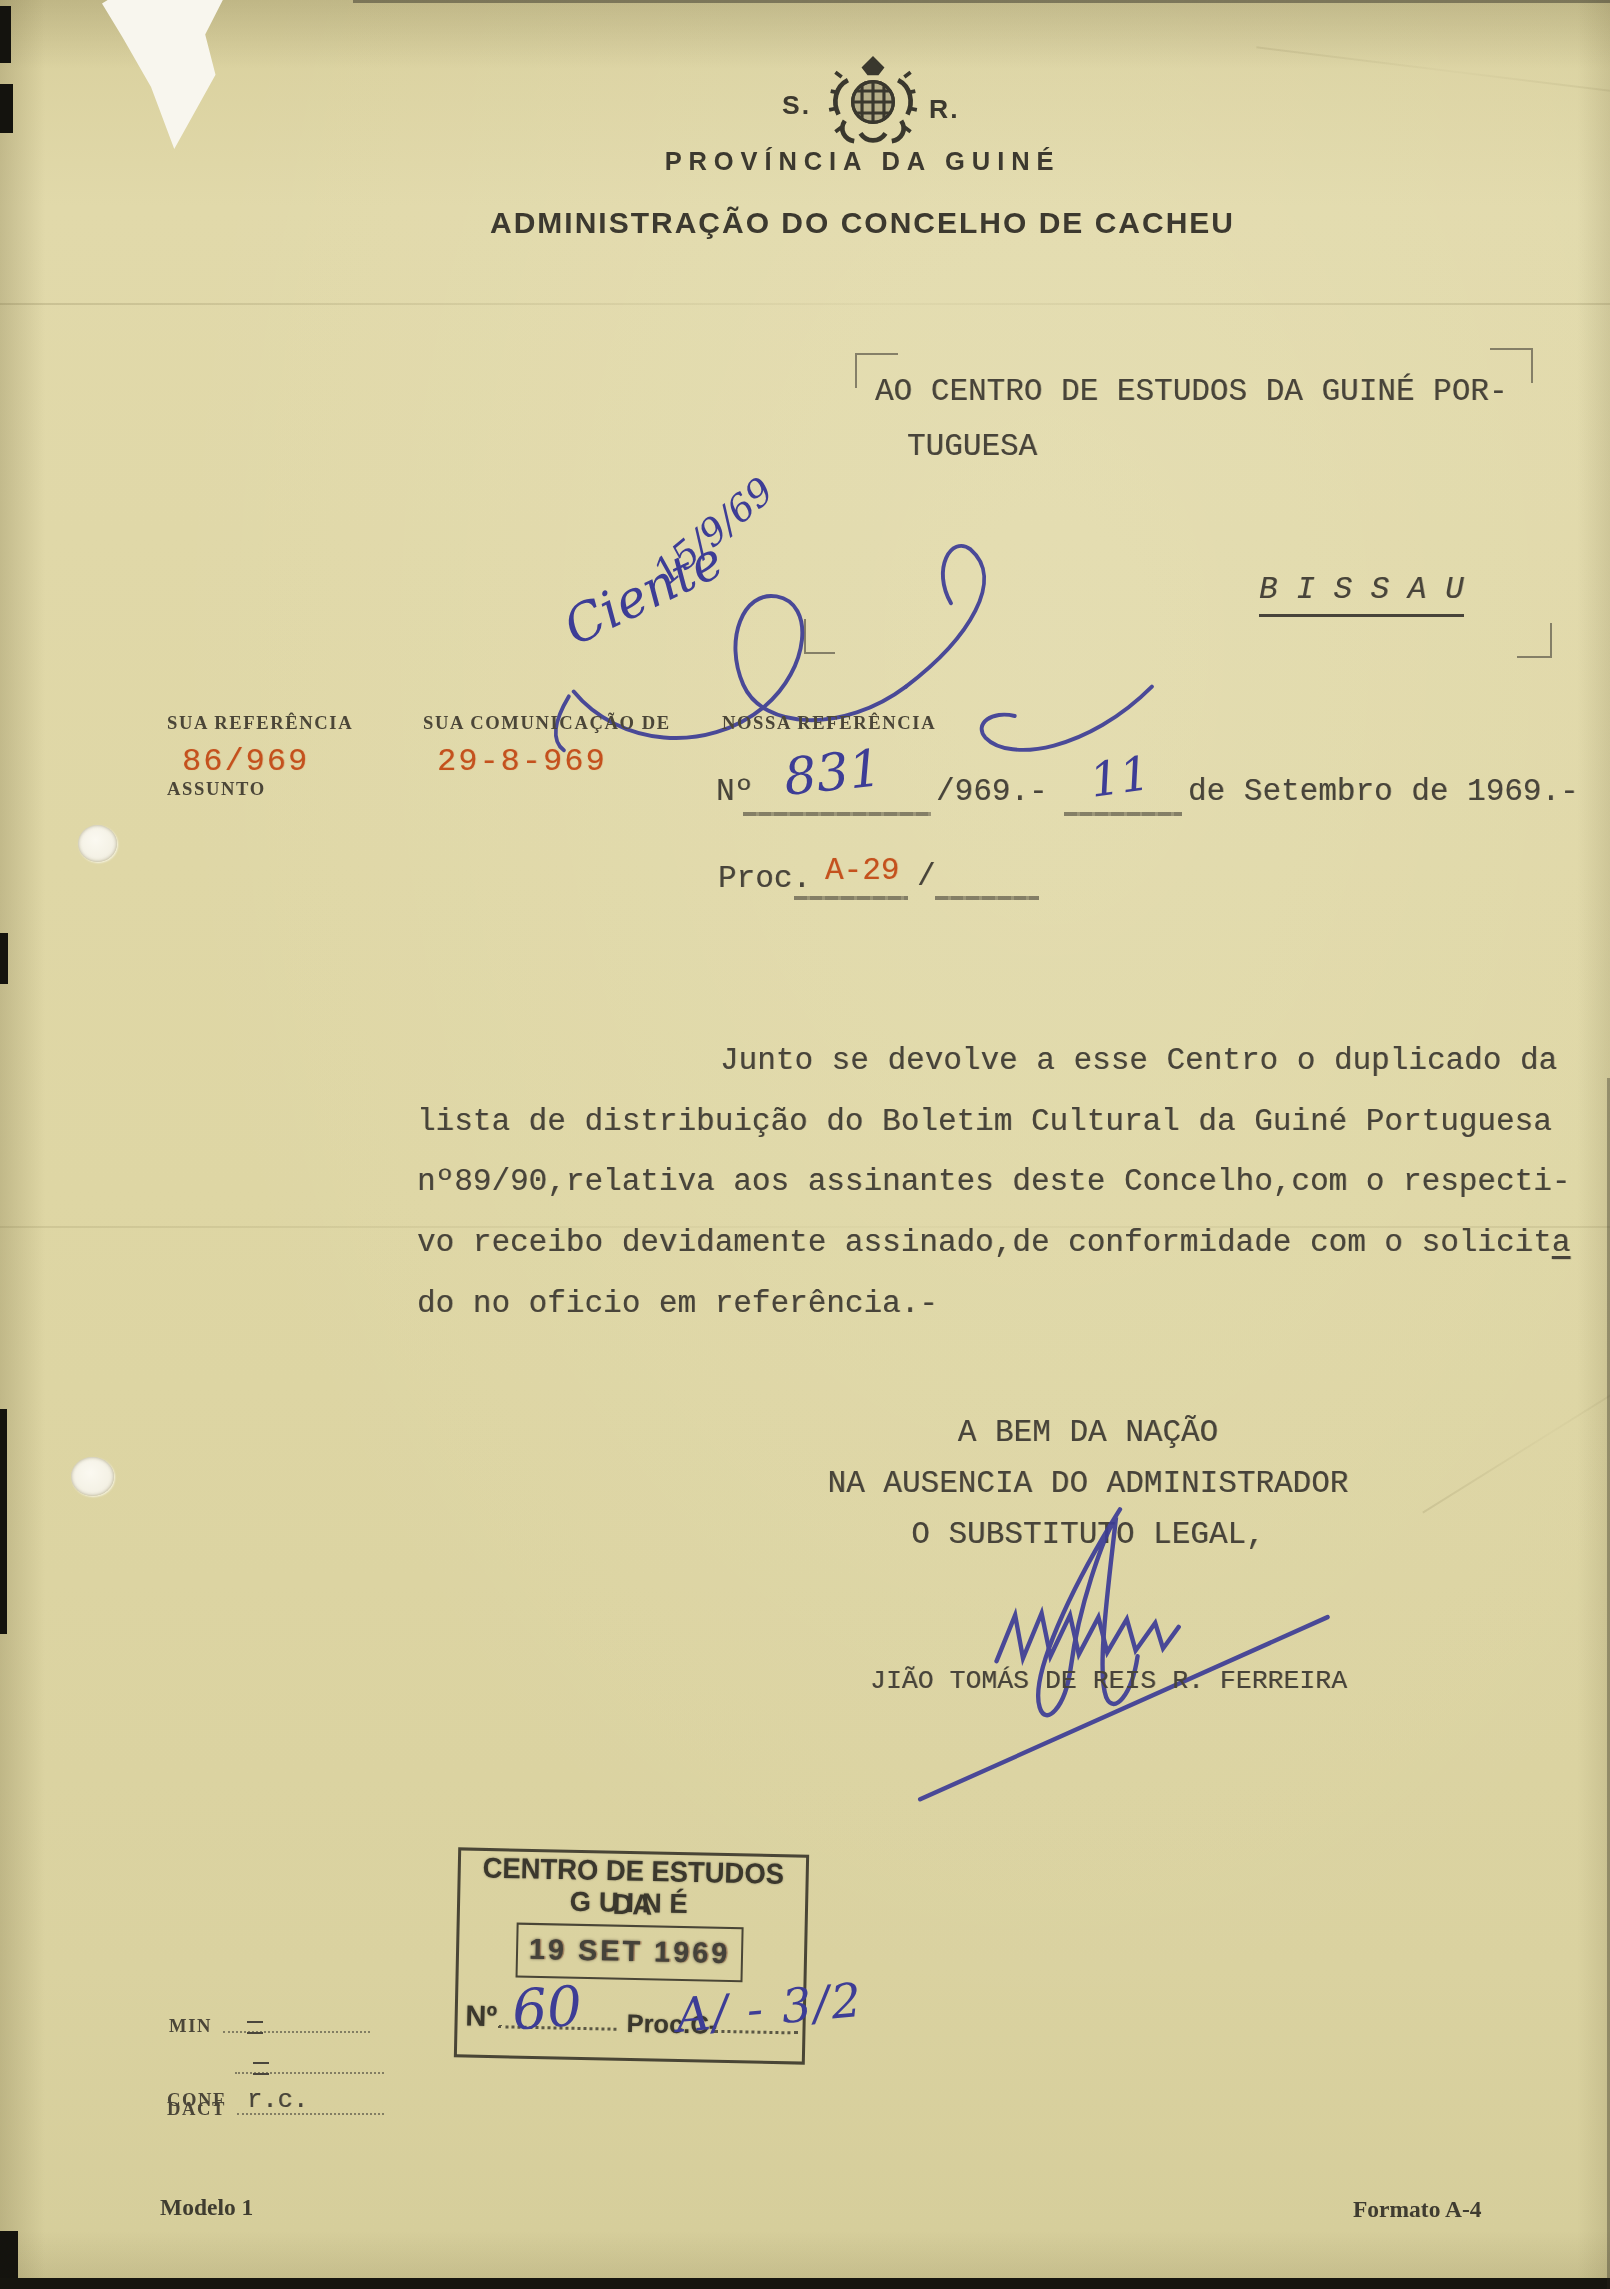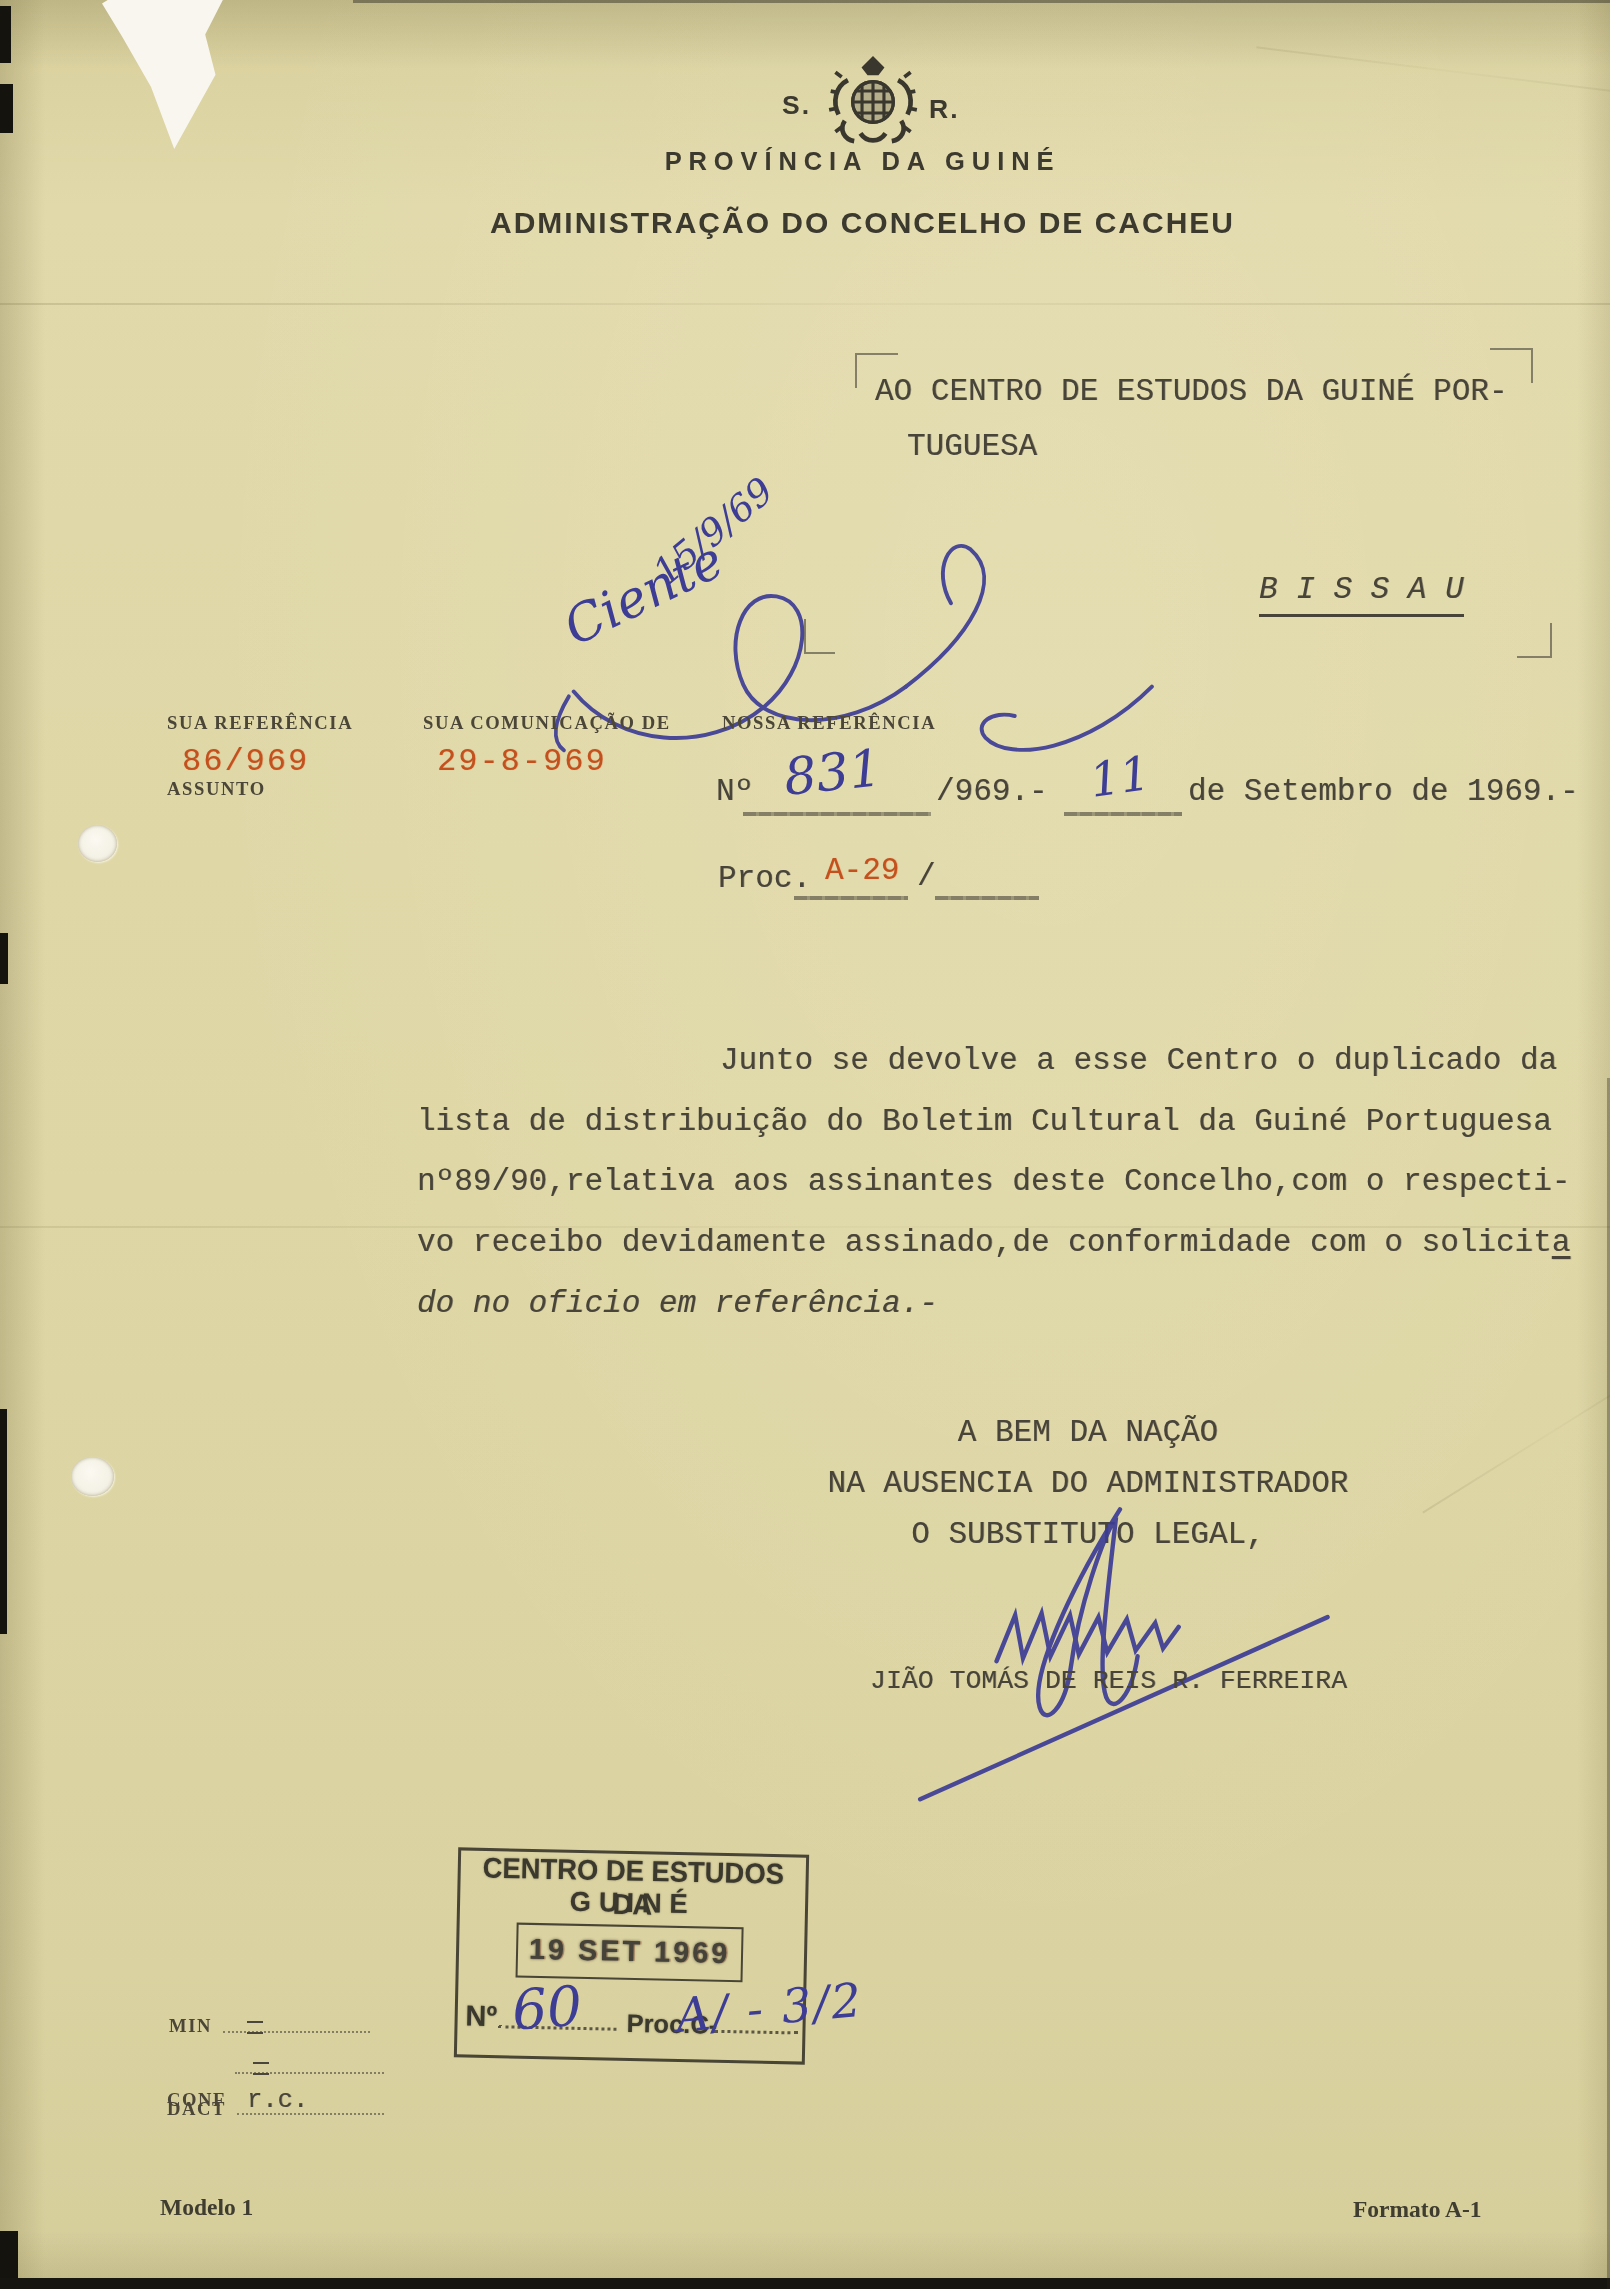--- a/index.html
+++ b/index.html
@@ -130,21 +130,21 @@
   <div class="abs tw" style="left:718px;top:861px;">Proc.</div>
   <div class="abs blankline" style="left:794px;top:896px;width:114px;"></div>
   <div class="abs tw red" style="left:825px;top:853px;">A-29</div>
   <div class="abs tw" style="left:917px;top:859px;">/</div>
   <div class="abs blankline" style="left:935px;top:896px;width:104px;"></div>
 
   <div class="abs tw" style="left:720px;top:1043px;">Junto se devolve a esse Centro o duplicado da</div>
   <div class="abs tw" style="left:417px;top:1104px;">lista de distribuição do Boletim Cultural da Guiné Portuguesa</div>
   <div class="abs tw" style="left:417px;top:1164px;">nº89/90,relativa aos assinantes deste Concelho,com o respecti-</div>
   <div class="abs tw" style="left:417px;top:1225px;"><span>vo receibo devidamente assinado,de conformidade com o solicit</span><span class="u">a</span></div>
-  <div class="abs tw" style="left:417px;top:1286px;font-style:italic;">do no oficio em referência.-</div>
+  <div class="abs tw" style="left:417px;top:1286px;">do no oficio em referência.-</div>
 
   <div class="abs tw" style="left:0;top:1415px;width:2176px;text-align:center;">A BEM DA NAÇÃO</div>
   <div class="abs tw" style="left:0;top:1466px;width:2176px;text-align:center;">NA AUSENCIA DO ADMINISTRADOR</div>
   <div class="abs tw" style="left:0;top:1517px;width:2176px;text-align:center;">O SUBSTITUTO LEGAL,</div>
 
   <svg class="abs" viewBox="0 0 520 340" style="left:863px;top:1480px;width:510px;height:333px;">
     <g stroke="#3d3d96" fill="none" stroke-width="4.5" stroke-linecap="round" opacity=".92">
       <path d="M262 30 C212 110 170 200 180 232 C186 252 206 234 212 190 C220 130 244 60 258 38 C250 110 238 196 248 222 C256 240 274 220 280 180"></path>
       <path d="M136 185 L155 138 L163 182 L182 136 L191 180 L211 138 L220 178 L240 140 L249 176 L269 142 L278 174 L298 146 L306 172 L322 150"></path>
       <path d="M58 326 L474 140"></path>
@@ -171,16 +171,16 @@
   <div class="abs" style="left:223px;top:2031px;width:147px;border-bottom:2.9px dotted #4a463c99;"></div>
   <div class="abs" style="left:247px;top:2021px;width:15.7px;height:8.8px;border-top:2.9px solid #4a463c;border-bottom:2.9px solid #4a463c;"></div>
   <div class="abs lbl" style="left:167px;top:2056px;margin-top:33px;">CONF</div>
   <div class="abs" style="left:235px;top:2072px;width:149px;border-bottom:2.9px dotted #4a463c99;"></div>
   <div class="abs" style="left:253px;top:2062px;width:15.7px;height:8.8px;border-top:2.9px solid #4a463c;border-bottom:2.9px solid #4a463c;"></div>
   <div class="abs lbl" style="left:167px;top:2098px;">DACT</div>
   <div class="abs" style="left:237px;top:2113px;width:147px;border-bottom:2.9px dotted #4a463c99;"></div>
   <div class="abs tw" style="left:247px;top:2086px;font-size:25.5px;font-family:Liberation Mono, monospace;">r.c.</div>
 
   <div class="abs footnote" style="left:160px;top:2194px;">Modelo 1</div>
-  <div class="abs footnote" style="left:1353px;top:2196px;">Formato A-1</div>
+  <div class="abs footnote" style="left:1353px;top:2196px;">Formato A-4</div>
 
 </div>
 
 
 </body></html>

